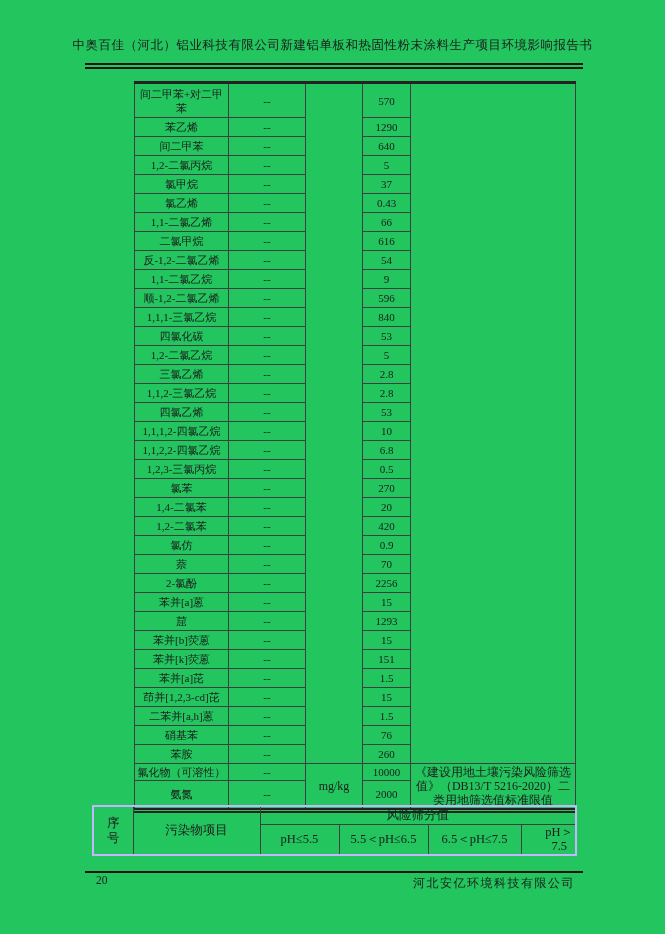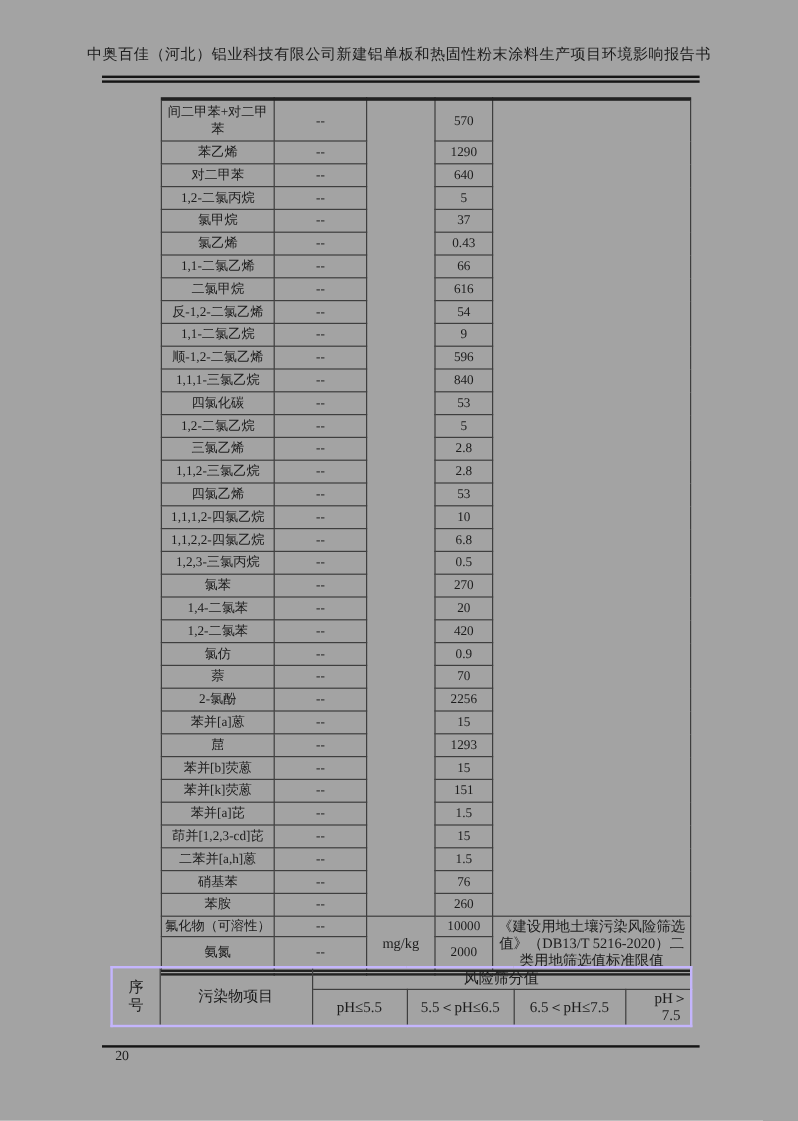--- a/index.html
+++ b/index.html
@@ -1,16 +1,16 @@
 <!DOCTYPE html>
 <html><head>
 <meta charset="utf-8">
 <style>
   html,body{margin:0;padding:0;background:#e8e8e8;}
-  .page{position:relative;width:665px;height:934px;background:#a3a3a3;margin:0 auto;
+  .page{position:relative;width:665px;height:934px;background:#22c55e;margin:0 auto;
         font-family:"Liberation Serif","DejaVu Serif",serif;color:#1c1c1c;overflow:hidden;}
   .report-header{position:absolute;top:37px;left:30px;right:30px;text-align:center;
         font-size:12.5px;letter-spacing:.5px;white-space:nowrap;}
   .header-rule{position:absolute;top:63px;left:85px;width:498px;height:2px;
         border-top:2px solid #151515;border-bottom:2px solid #151515;}
   
   .t1{position:absolute;top:81px;left:134px;width:441px;border-collapse:collapse;table-layout:fixed;
         border-top:3.5px solid #222;border-bottom:5px double #222;}
   .t1 td{border:1px solid #3e3e3e;text-align:center;vertical-align:middle;font-size:11px;
         line-height:14px;padding:0 1px;height:18px;word-break:break-all;overflow:hidden;}
@@ -59,21 +59,21 @@
           <td rowspan="35"></td>
           <td>570</td>
           <td rowspan="35"></td>
         </tr>
         <tr>
           <td>苯乙烯</td>
           <td>--</td>
           <td>1290</td>
         </tr>
         <tr>
-          <td>对二甲苯</td>
+          <td>间二甲苯</td>
           <td>--</td>
           <td>640</td>
         </tr>
         <tr>
           <td>1,2-二氯丙烷</td>
           <td>--</td>
           <td>5</td>
         </tr>
         <tr>
           <td>氯甲烷</td>
@@ -265,14 +265,15 @@
         <th>pH≤5.5</th>
         <th>5.5＜pH≤6.5</th>
         <th>6.5＜pH≤7.5</th>
         <th><span class="wrap-ph">pH＞7.5</span></th>
       </tr>
     </thead>
   </table>
 
   <div class="footer-rule"></div>
   <div class="page-number">20</div>
+  <div class="footer-company">河北安亿环境科技有限公司</div>
 
 </div>
 
 </body></html>

